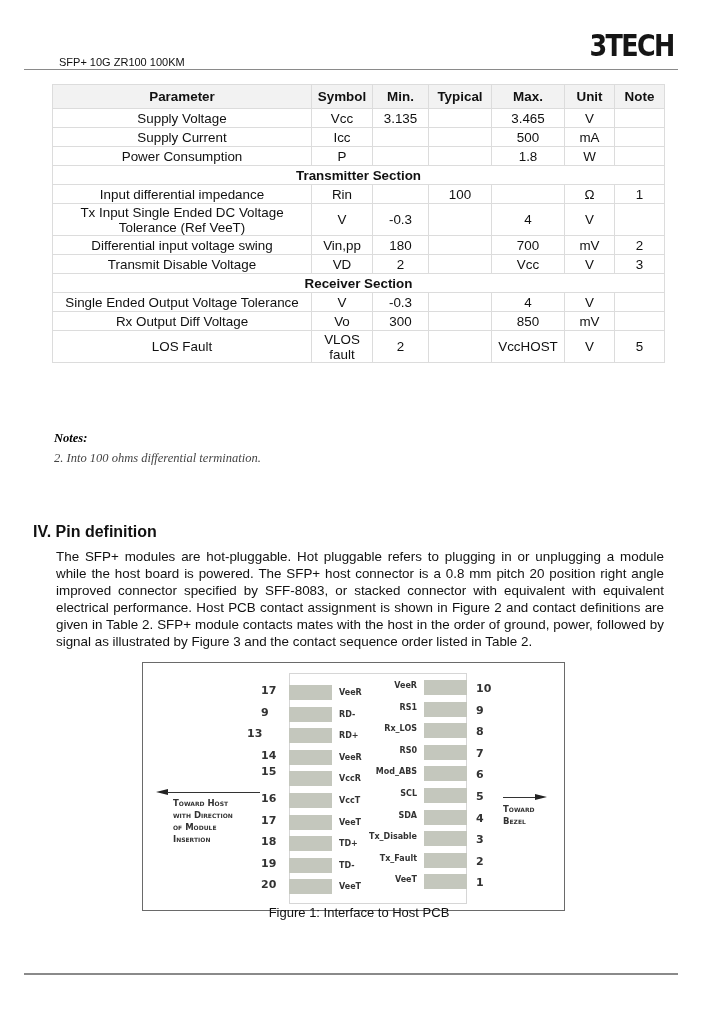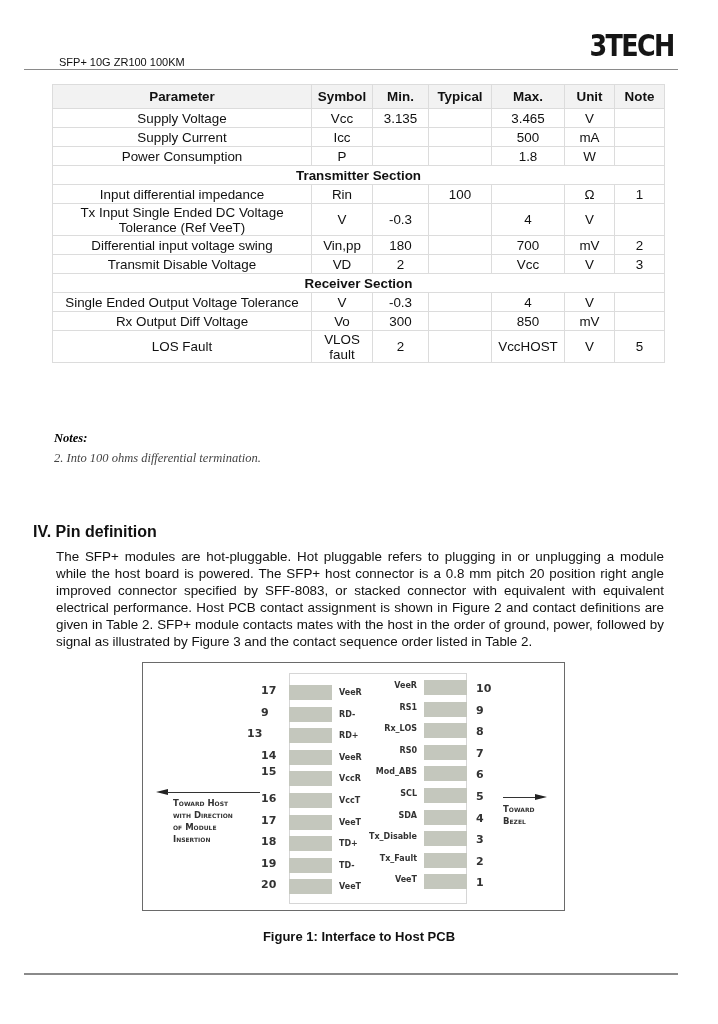--- a/index.html
+++ b/index.html
@@ -27,21 +27,21 @@
   .inner { position: absolute; left: 146px; top: 10px; width: 178px; height: 231px; border: 1px solid #d6d6d6; box-sizing: border-box; }
   .pad { position: absolute; width: 43px; height: 15px; background: #c4c7bd; }
   .pnum { position: absolute; font-size: 11px; font-weight: bold; color: #333; }
   .plbl { position: absolute; font-size: 8px; font-weight: bold; color: #333; white-space: nowrap; }
   .plbl.r { text-align: right; width: 80px; }
   .arrow { position: absolute; height: 1px; background: #333; }
   .arrowhead-l { position: absolute; width: 0; height: 0; border-top: 3px solid transparent; border-bottom: 3px solid transparent; border-right: 12px solid #222; }
   .arrowhead-r { position: absolute; width: 0; height: 0; border-top: 3px solid transparent; border-bottom: 3px solid transparent; border-left: 12px solid #222; }
   .dir { position: absolute; font-size: 8.5px; font-weight: bold; color: #333; line-height: 12px; font-variant: small-caps; }
 
-  .caption { position: absolute; left: 0; width: 718px; top: 929px; text-align: center; font-size: 13px; font-weight: bold; }
+  .caption { position: absolute; left: 0; width: 718px; top: 905px; text-align: center; font-size: 13px; font-weight: normal; }
   .foot-rule { position: absolute; left: 24px; top: 973px; width: 654px; height: 2px; background: #8a8a8a; }
 </style>
 </head>
 <body>
 
 <div class="hdr-title">SFP+ 10G ZR100 100KM</div>
 <div class="hdr-logo">3TECH</div>
 <div class="hdr-rule"></div>
 
 <table class="spec">

